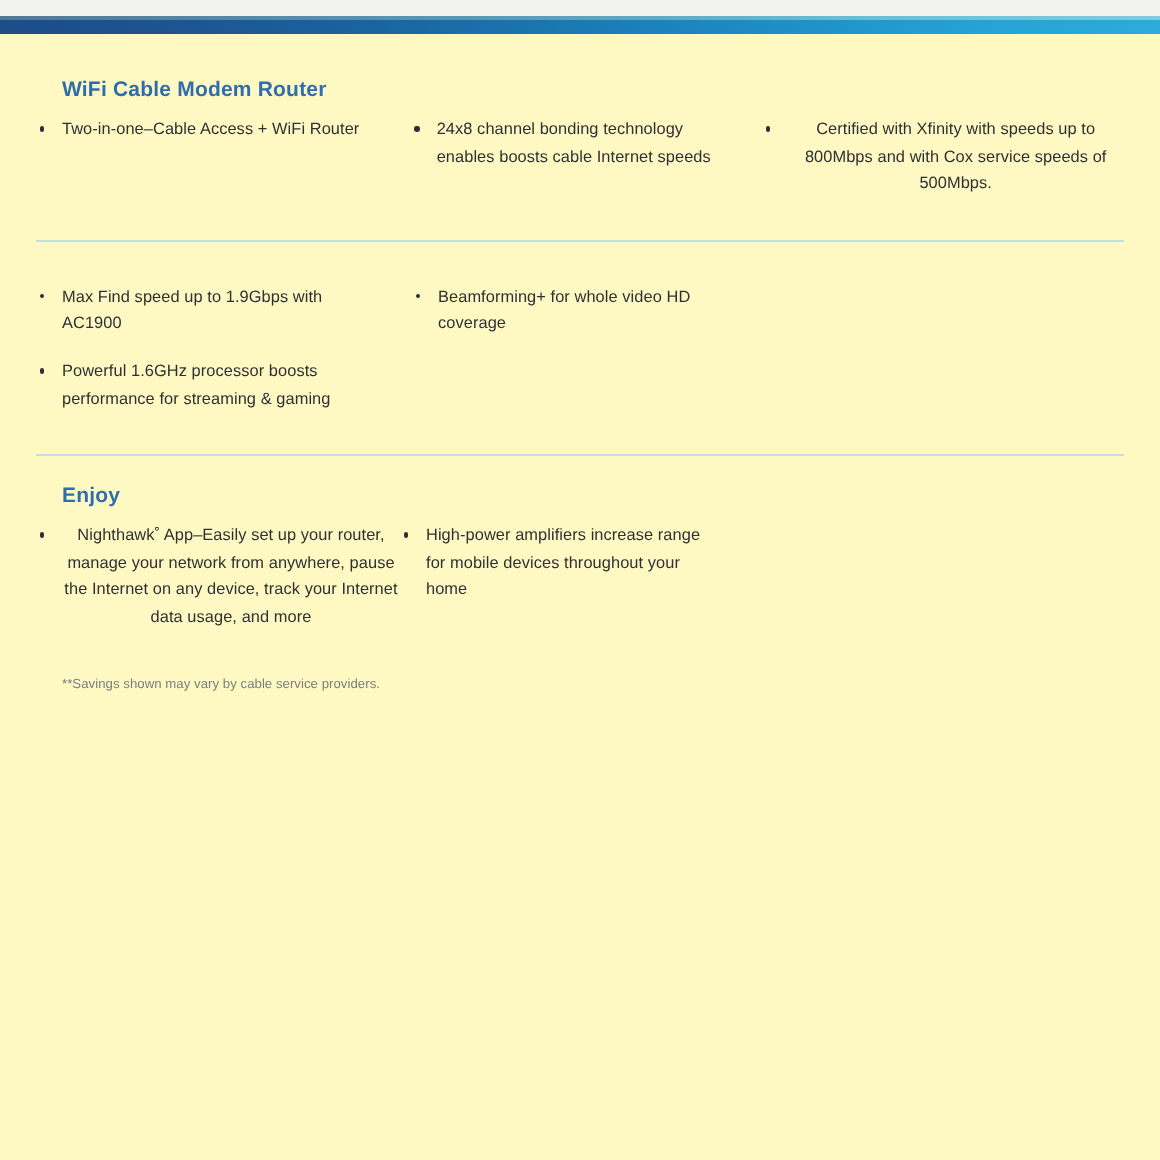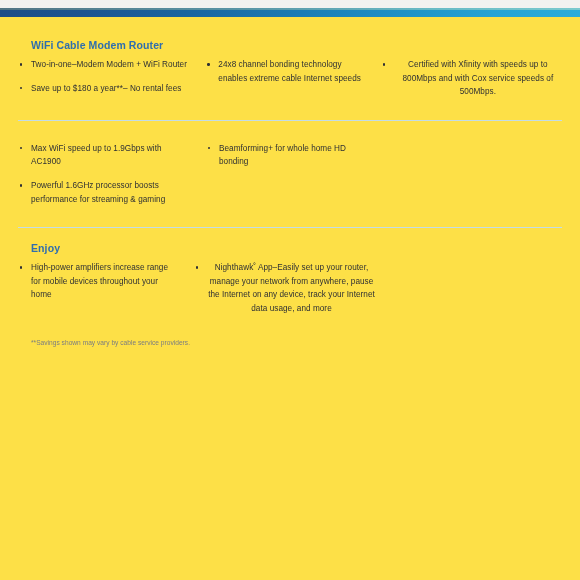--- a/index.html
+++ b/index.html
@@ -12,21 +12,21 @@
     overflow: hidden;
     background: #ffffff;
     font-family: "Liberation Sans", sans-serif;
     -webkit-font-smoothing: antialiased;
   }
 
   .page {
     position: relative;
     width: 580px;
     height: 580px;
-    background: #fde047;
+    background: #fef9c3;
   }
 
   
   .top-pad {
     height: 8px;
     background: #f2f2f0;
   }
   .top-bar {
     height: 7px;
     width: 100%;
@@ -136,33 +136,29 @@
   <div class="content">
 
     <div class="gap-head-1"></div>
     <div class="section">
       <h2 class="section-head">WiFi Cable Modem Router</h2>
       <div class="cols">
         <div class="col col-1">
           <ul class="bullets">
             <li>
               <span class="dot"></span>
-              <span>Two-in-one–Modem Modem + WiFi Router</span>
-            </li>
-            <li>
-              <span class="dot"></span>
-              <span>Save up to $180 a year**– No rental fees</span>
+              <span>Two-in-one–Cable Access + WiFi Router</span>
             </li>
           </ul>
         </div>
         <div class="col col-2">
           <ul class="bullets">
             <li>
               <span class="dot"></span>
-              <span>24x8 channel bonding technology enables extreme cable Internet speeds</span>
+              <span>24x8 channel bonding technology enables boosts cable Internet speeds</span>
             </li>
           </ul>
         </div>
         <div class="col col-3">
           <ul class="bullets">
             <li>
               <span class="dot"></span>
               <span>Certified with Xfinity with speeds up to 800Mbps and with Cox service speeds of 500Mbps.</span>
             </li>
           </ul>
@@ -172,58 +168,58 @@
 
     <div class="gap-sec"></div>
     <div class="divider"></div>
     <div class="gap-div"></div>
     <div class="section">
       <div class="cols">
         <div class="col col-1">
           <ul class="bullets">
             <li>
               <span class="dot"></span>
-              <span>Max WiFi speed up to 1.9Gbps with AC1900</span>
+              <span>Max Find speed up to 1.9Gbps with AC1900</span>
             </li>
             <li>
               <span class="dot"></span>
               <span>Powerful 1.6GHz processor boosts performance for streaming &amp; gaming</span>
             </li>
           </ul>
         </div>
         <div class="col col-2">
           <ul class="bullets">
             <li>
               <span class="dot"></span>
-              <span>Beamforming+ for whole home HD bonding</span>
+              <span>Beamforming+ for whole video HD coverage</span>
             </li>
           </ul>
         </div>
       </div>
     </div>
 
     <div class="gap-sec"></div>
     <div class="divider"></div>
     <div class="gap-div"></div>
     <div class="section">
       <h2 class="section-head">Enjoy</h2>
       <div class="cols">
+        <div class="col col-3">
+          <ul class="bullets">
+            <li>
+              <span class="dot"></span>
+              <span>Nighthawk˚ App–Easily set up your router, manage your network from anywhere, pause the Internet on any device, track your Internet data usage, and more</span>
+            </li>
+          </ul>
+        </div>
         <div class="col col-2">
           <ul class="bullets">
             <li>
               <span class="dot"></span>
               <span>High-power amplifiers increase range for mobile devices throughout your home</span>
-            </li>
-          </ul>
-        </div>
-        <div class="col col-3">
-          <ul class="bullets">
-            <li>
-              <span class="dot"></span>
-              <span>Nighthawk˚ App–Easily set up your router, manage your network from anywhere, pause the Internet on any device, track your Internet data usage, and more</span>
             </li>
           </ul>
         </div>
       </div>
     </div>
 
     <div class="gap-foot"></div>
     <p class="footnote">**Savings shown may vary by cable service providers.</p>
 
   </div>

